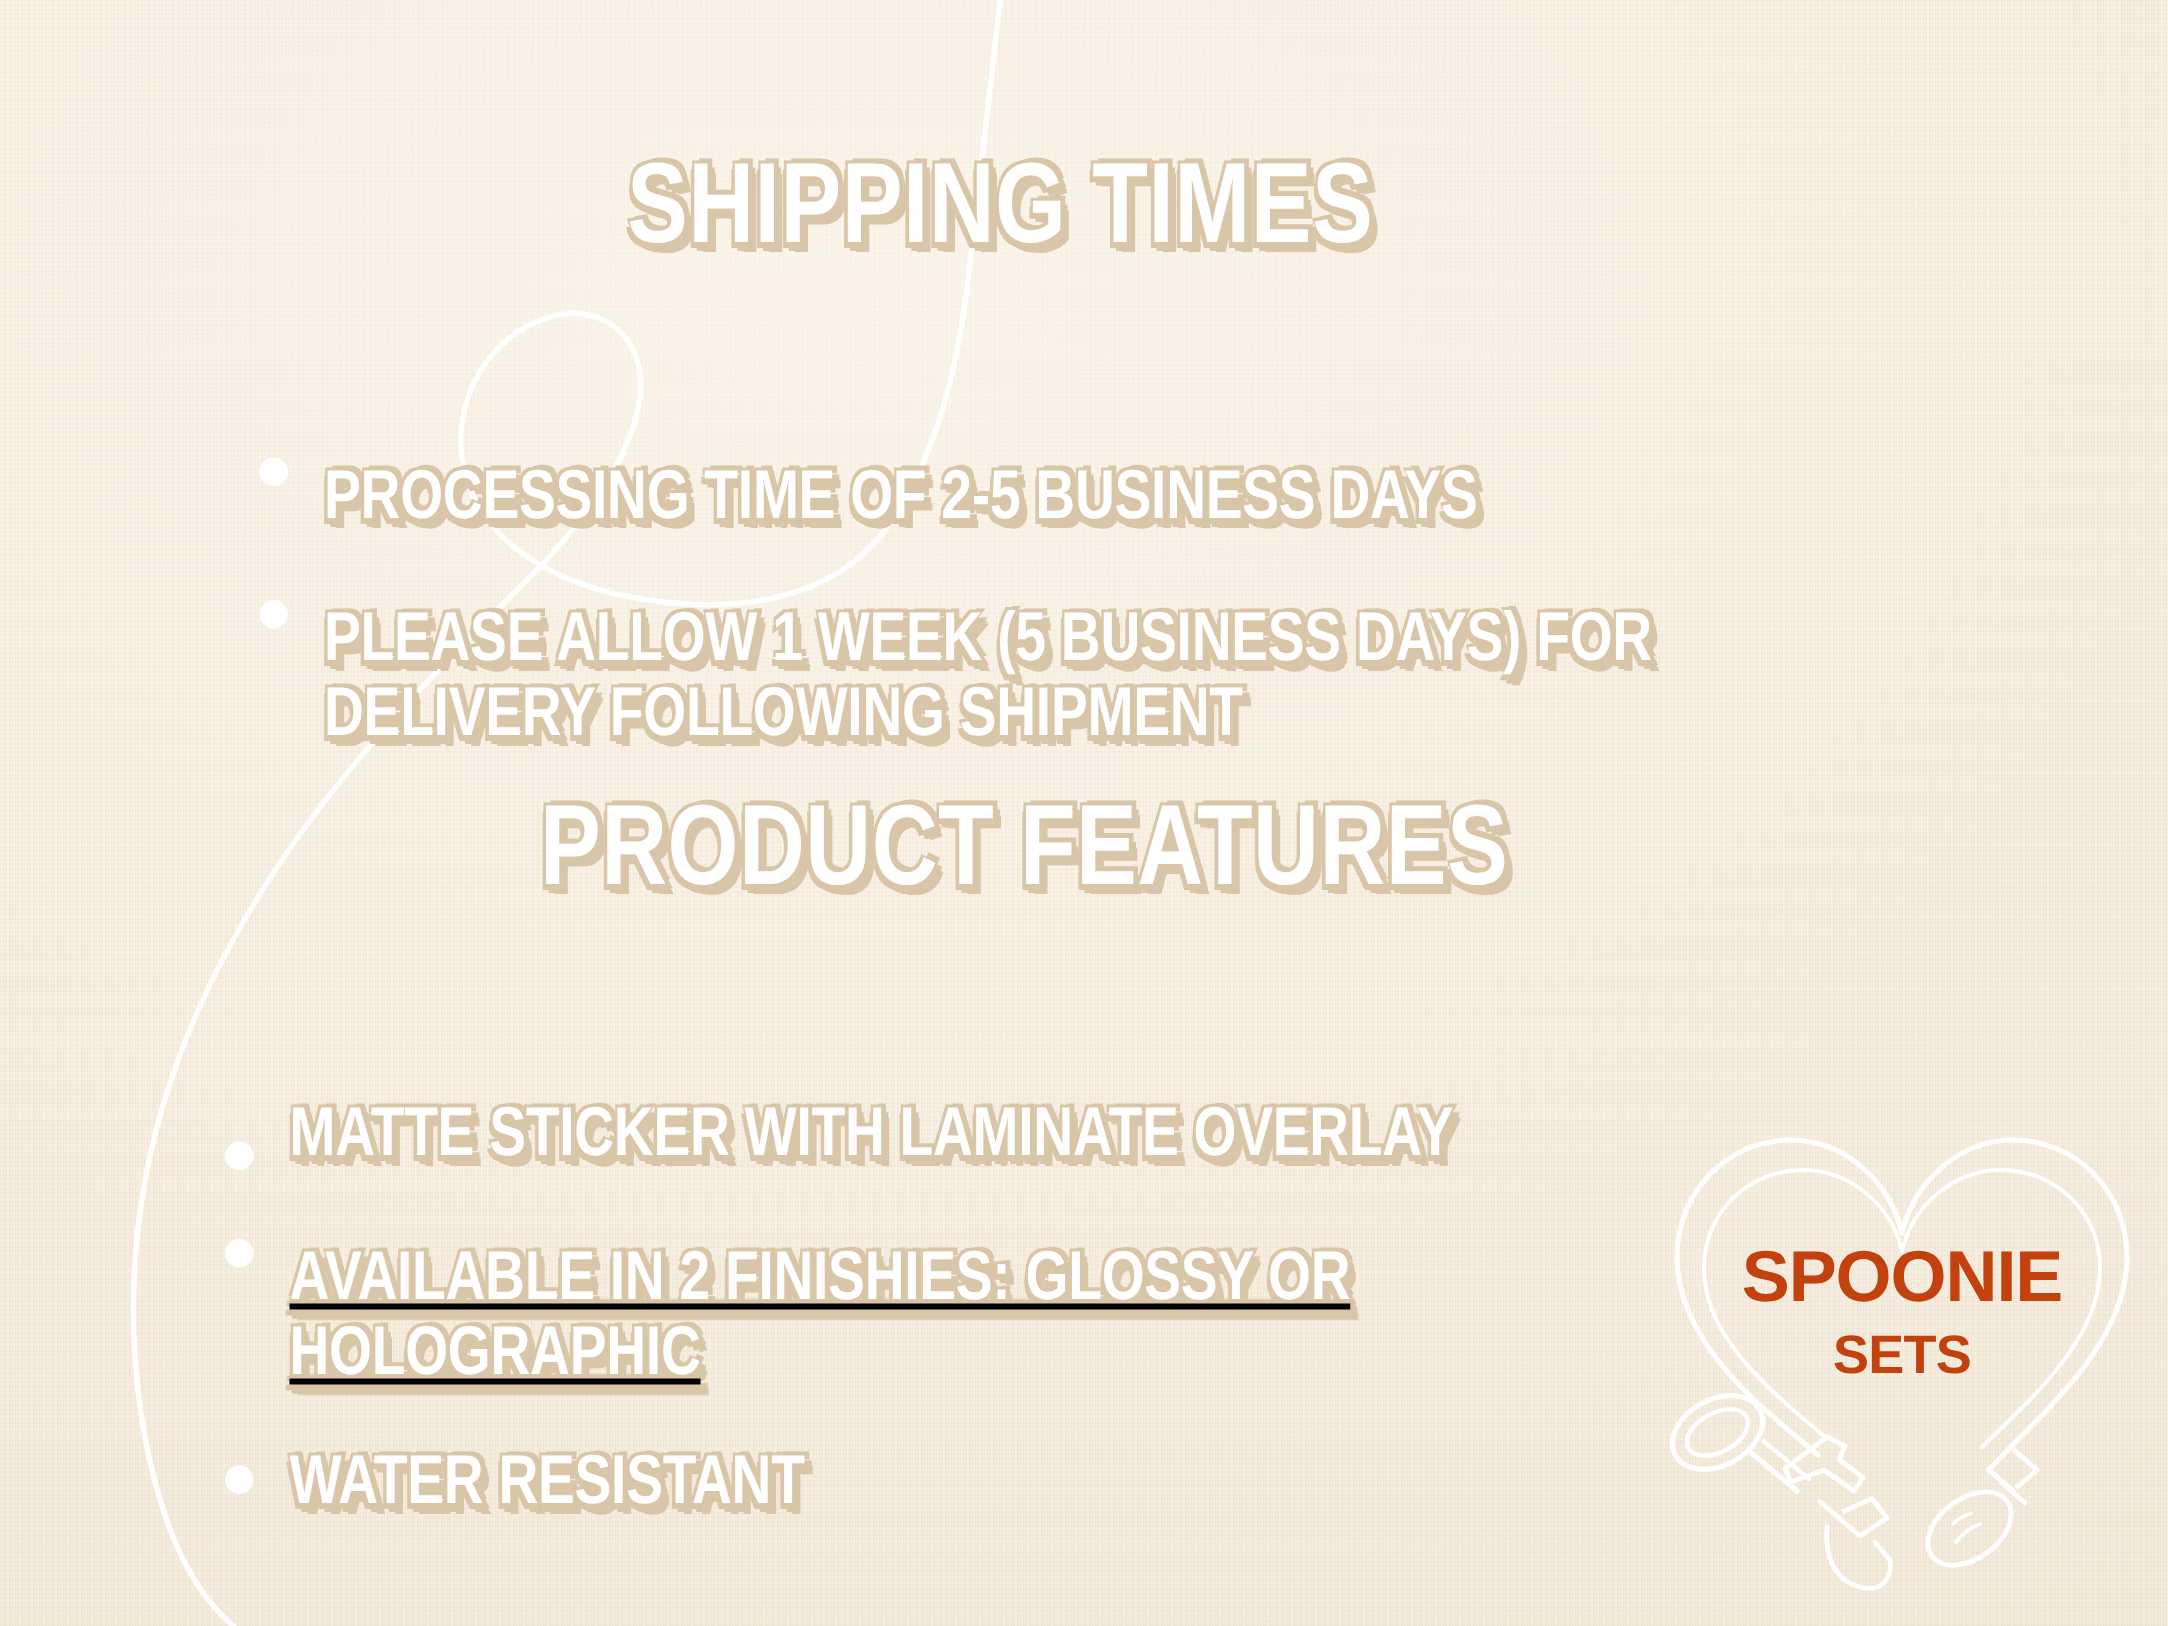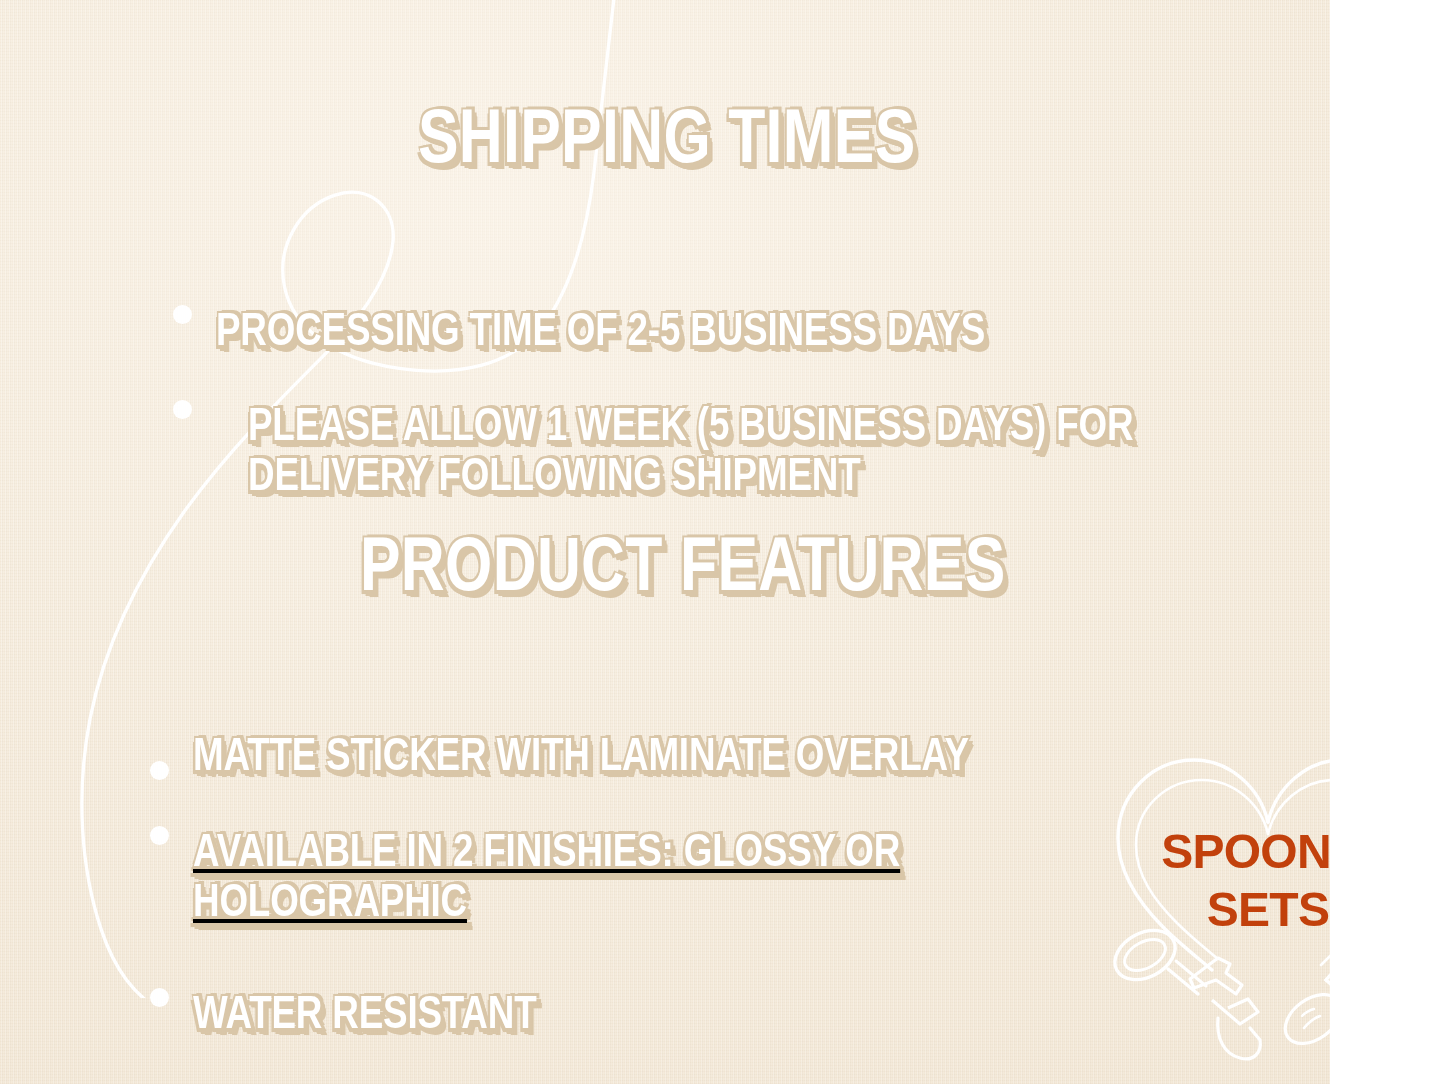--- a/index.html
+++ b/index.html
@@ -8,21 +8,21 @@
   }
   body {
     width: 1445px;
     height: 1084px;
     overflow: hidden;
     font-family: "Liberation Sans", sans-serif;
   }
 
   #poster {
     position: relative;
-    width: 1330px;
+    width: 1445px;
     height: 1084px;
     background-color: #f3e8d6;
     overflow: hidden;
   }
 
   
   #texture {
     position: absolute;
     inset: 0;
     background-image:
@@ -132,21 +132,21 @@
   .logo-word {
     position: absolute;
     width: 100%;
     text-align: center;
     color: #c2410c;
     font-family: "Liberation Sans", sans-serif;
     font-weight: bold;
     letter-spacing: -0.015em;
   }
   #logo-spoonie { top: 82px; font-size: 48px; }
-  #logo-sets    { top: 140px; font-size: 48px; }
+  #logo-sets    { top: 140px; font-size: 36px; }
 </style>
 </head>
 <body>
 
 <div id="poster">
 
   <div id="texture"></div>
   <div id="vignette"></div>
 
   <svg id="squiggle" viewBox="0 0 1445 1084" preserveAspectRatio="none">
@@ -166,38 +166,38 @@
 
   <div id="content">
 
     <div class="heading shadowed ctr" style="left:418px; top:98px; transform:scaleX(0.80); transform-origin:left top;">SHIPPING TIMES</div>
 
     <div class="bullet-row" style="left:173px; top:265px; width:1210px;">
       <span class="dot"></span>
       <span class="btext shadowed" style="margin-left:24px; transform:scaleX(0.80); transform-origin:left top;">PROCESSING TIME OF 2-5 BUSINESS DAYS</span>
     </div>
 
-    <div class="bullet-row" style="left:173px; top:360px; width:1270px;gap:32px;">
+    <div class="bullet-row" style="left:173px; top:360px; width:1270px;">
       <span class="dot"></span>
       <span class="btext two shadowed" style="margin-left:24px; transform:scaleX(0.80); transform-origin:left top; width:1470px; display:block; white-space:normal;">PLEASE ALLOW 1 WEEK (5 BUSINESS DAYS) FOR DELIVERY FOLLOWING SHIPMENT</span>
     </div>
 
     <div class="heading shadowed ctr" style="left:360px; top:526px; transform:scaleX(0.80); transform-origin:left top;">PRODUCT FEATURES</div>
 
     <div class="bullet-row" style="left:150px; top:690px; width:1180px;align-items:flex-end;">
       <span class="dot"></span>
       <span class="btext shadowed" style="margin-left:24px; transform:scaleX(0.80); transform-origin:left top;">MATTE STICKER WITH LAMINATE OVERLAY</span>
     </div>
 
     <div class="bullet-row" style="left:150px; top:786px; width:1120px;text-decoration:underline;">
       <span class="dot"></span>
       <span class="btext two shadowed" style="margin-left:24px; transform:scaleX(0.80); transform-origin:left top; width:1185px; display:block; white-space:normal;">AVAILABLE IN 2 FINISHIES: GLOSSY OR HOLOGRAPHIC</span>
     </div>
 
-    <div class="bullet-row" style="left:150px; top:948px; width:700px;">
+    <div class="bullet-row" style="left:150px; top:922px; width:700px;align-items:center;">
       <span class="dot"></span>
       <span class="btext shadowed" style="margin-left:24px; transform:scaleX(0.80); transform-origin:left top;">WATER RESISTANT</span>
     </div>
 
     <div id="logo">
       <svg viewBox="0 0 356 342">
 
         <path d="M 178 80
                  C 170 46, 140 18, 104 18
                  C 62 18, 28 52, 28 96

